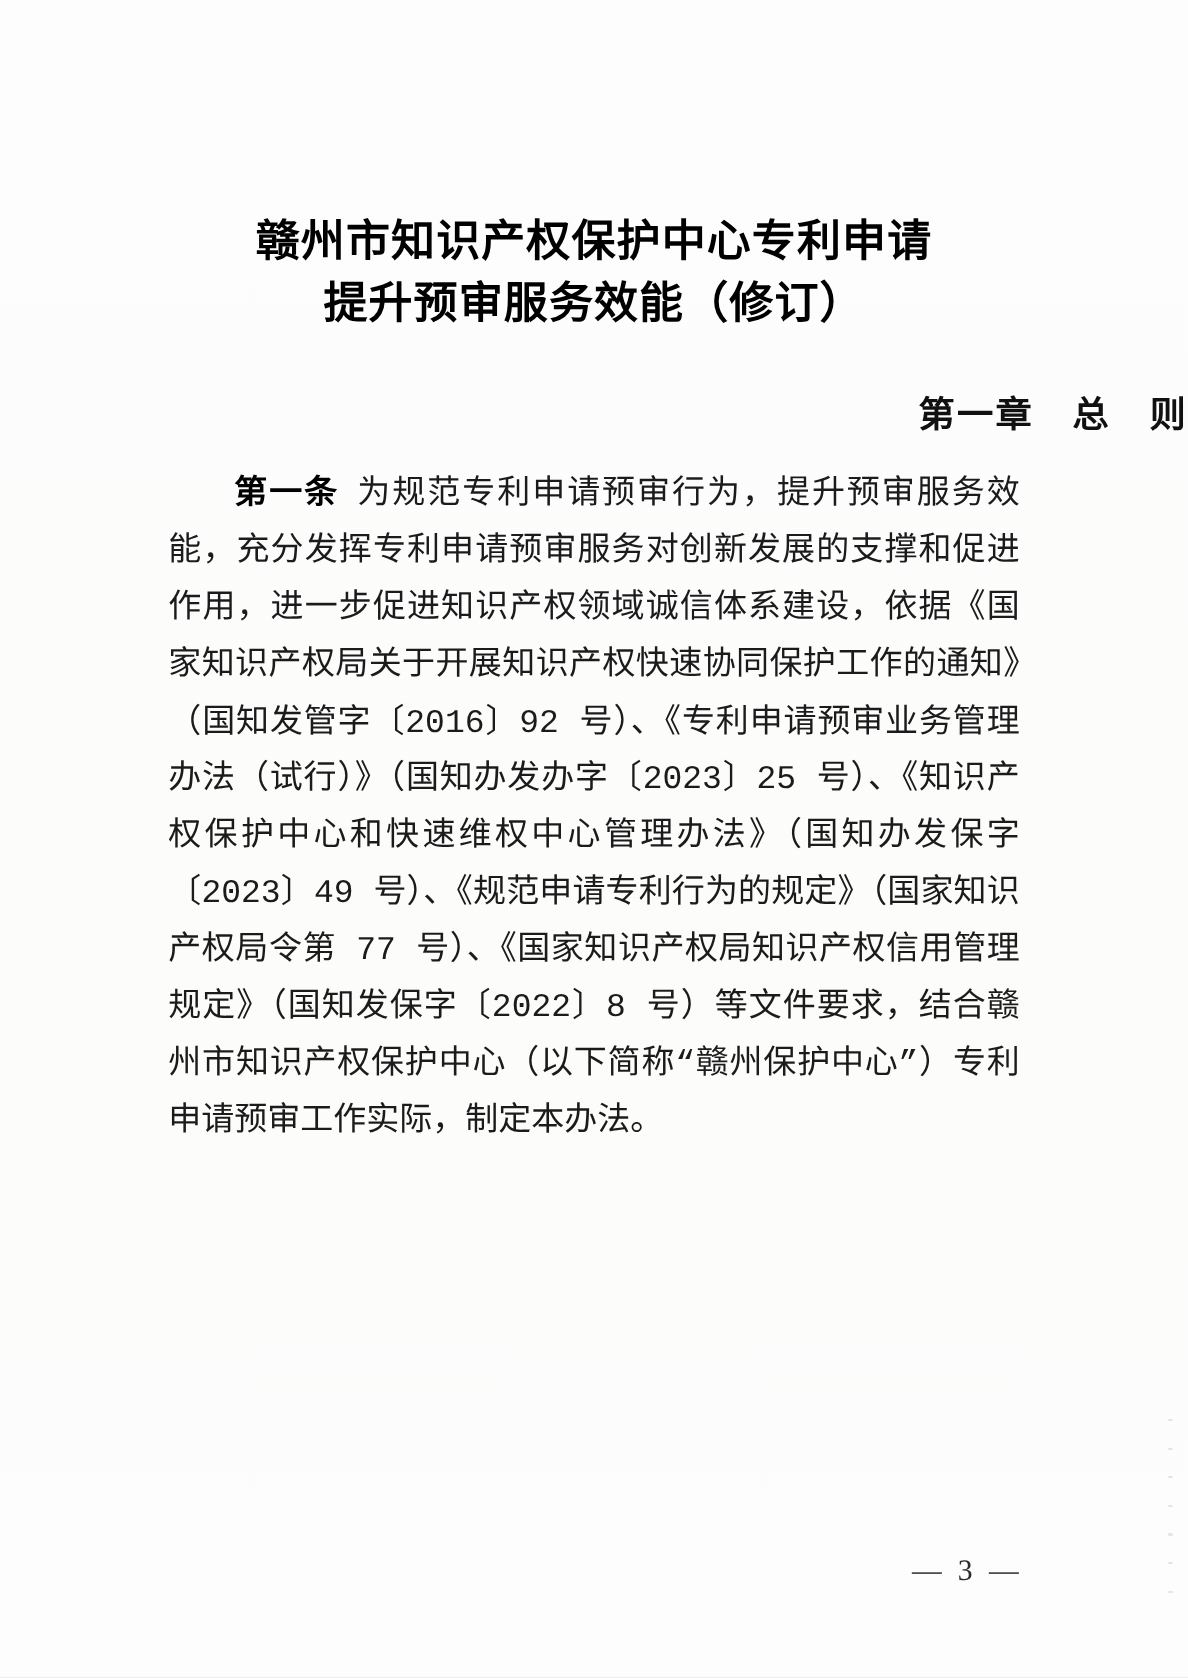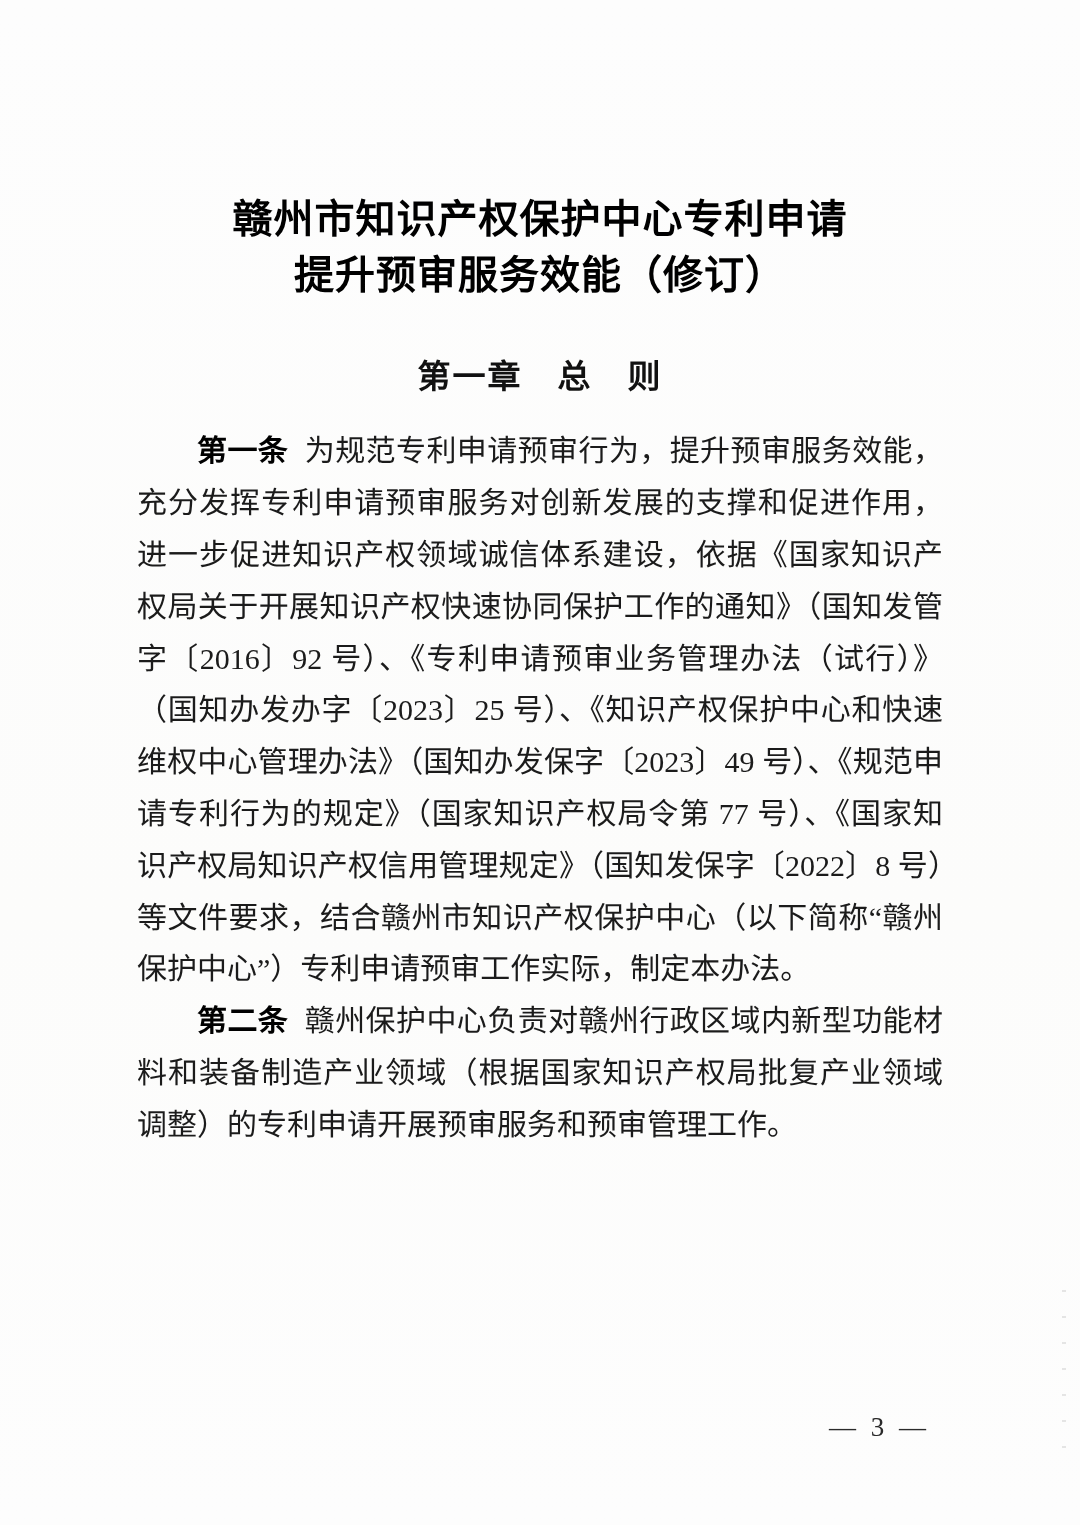--- a/index.html
+++ b/index.html
@@ -24,39 +24,40 @@
     line-height: 56px;
     font-weight: bold;
     color: #000;
     letter-spacing: 1px;
   }
   .doc-title .title-line {
     display: block;
   }
   .chapter-heading {
     margin-top: 46px;
-    text-align: center;
+    text-align: right;
     font-size: 33px;
     font-weight: bold;
     color: #111;
     letter-spacing: 2px;
     font-family: Liberation Serif, serif;
   }
   .body-text {
     margin: 26px auto 0 auto;
     width: 806px;
     font-size: 30px;
     line-height: 51.8px;
     text-align: justify;
     text-justify: inter-ideograph;
     color: #1b1b1b;
   }
   .article {
-    margin: 0;
+    margin: 16px;
     text-indent: 2em;
+    font-family: Liberation Mono, monospace;
   }
   .article-label {
     font-weight: bold;
     color: #000;
     margin-right: 0.55em;
   }
   .page-number {
     position: absolute;
     top: 1412px;
     right: 150px;
@@ -92,23 +93,20 @@
   </h1>
 
   <h2 class="chapter-heading">第一章　总　则</h2>
 
   <div class="body-text">
 
     <p class="article">
       <span class="article-label">第一条</span><span>为规范专利申请预审行为，提升预审服务效能，充分发挥专利申请预审服务对创新发展的支撑和促进作用，进一步促进知识产权领域诚信体系建设，依据《国家知识产权局关于开展知识产权快速协同保护工作的通知》（国知发管字〔2016〕92 号）、《专利申请预审业务管理办法（试行）》（国知办发办字〔2023〕25 号）、《知识产权保护中心和快速维权中心管理办法》（国知办发保字〔2023〕49 号）、《规范申请专利行为的规定》（国家知识产权局令第 77 号）、《国家知识产权局知识产权信用管理规定》（国知发保字〔2022〕8 号）等文件要求，结合赣州市知识产权保护中心（以下简称“赣州保护中心”）专利申请预审工作实际，制定本办法。</span>
     </p>
 
-    <p class="article">
-      <span class="article-label">第二条</span><span>赣州保护中心负责对赣州行政区域内新型功能材料和装备制造产业领域（根据国家知识产权局批复产业领域调整）的专利申请开展预审服务和预审管理工作。</span>
-    </p>
 
 
   </div>
 
   <div class="page-number">— 3 —</div>
 
   <div class="scan-artifacts"></div>
 
 </div>
 

